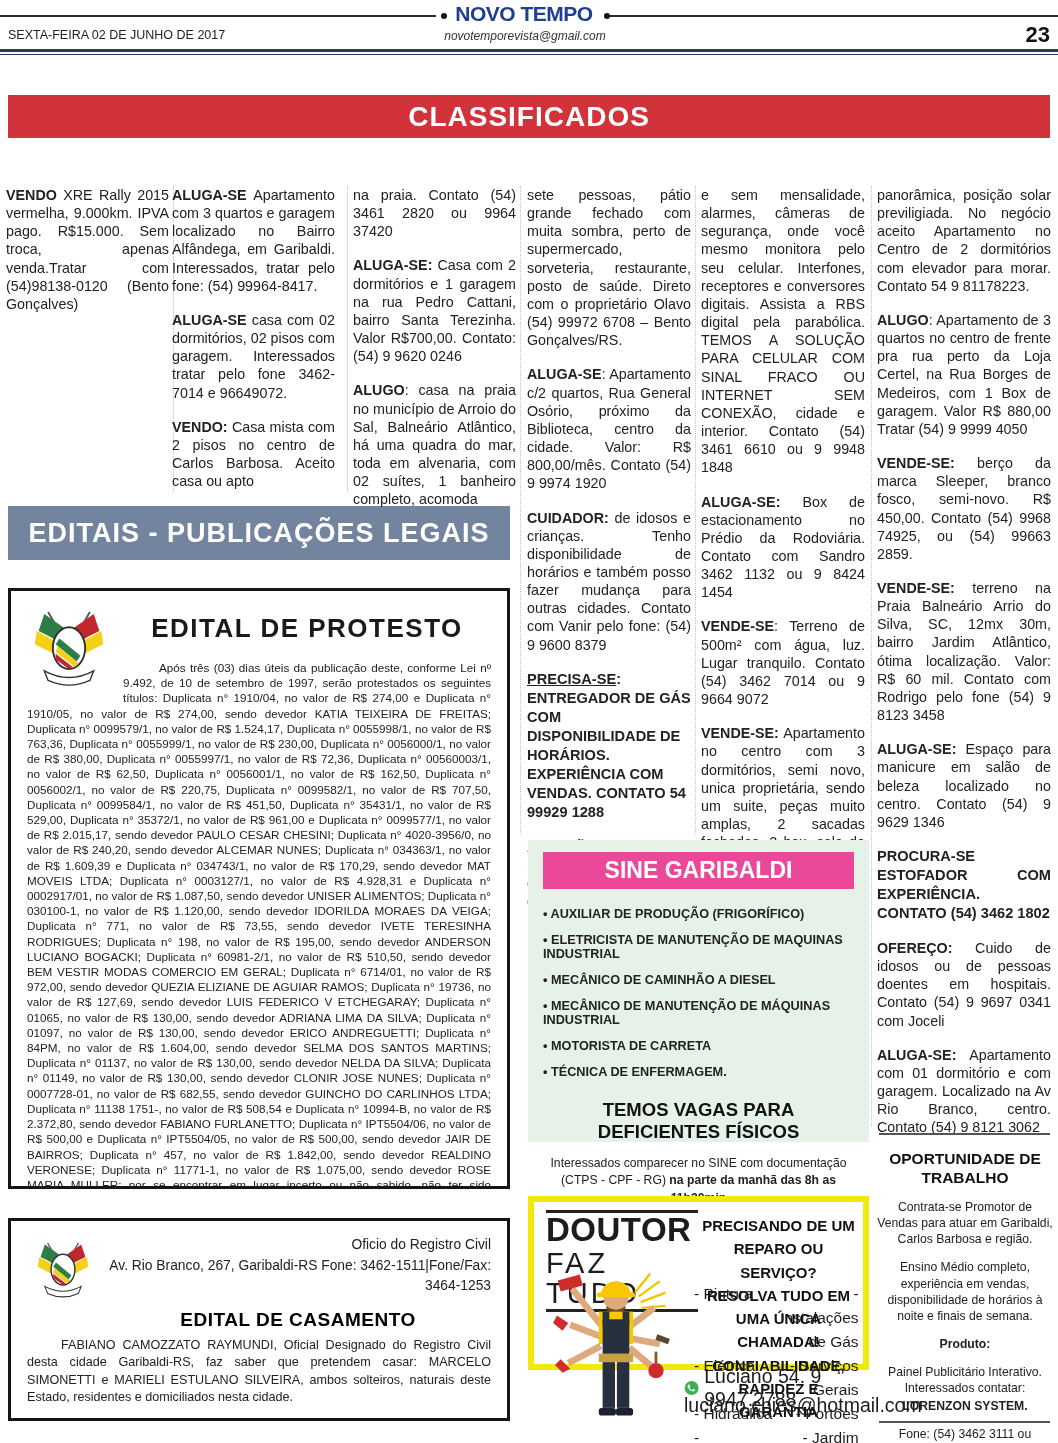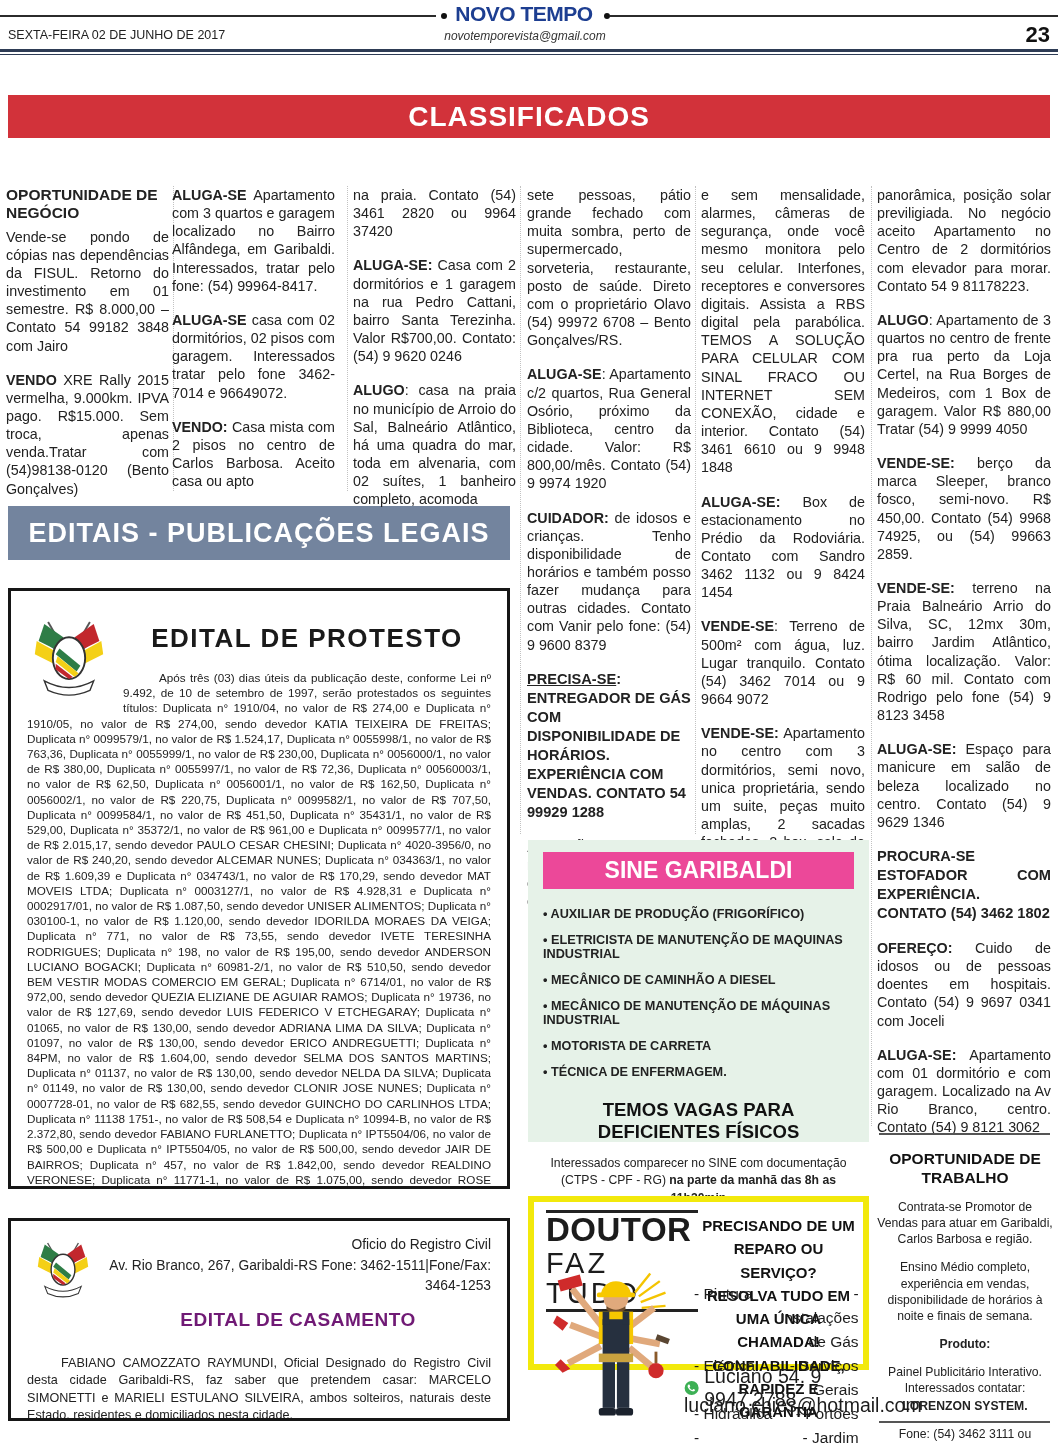--- a/index.html
+++ b/index.html
@@ -34,21 +34,21 @@
   .ad{margin:0 0 16px 0;line-height:1.27;text-align:justify;color:#222;}
   .ad .lead{font-weight:bold;}
   .ad-bold{font-weight:bold;font-size:14.6px;line-height:1.3;}
   .align-left{text-align:left;}
   .lead-block{display:block;font-size:15.5px;line-height:1.18;margin-bottom:5px;text-align:left;}
   .lead-underline{text-decoration:underline;}
   .divider{width:0;border-left:1px dotted #c2c2c2;}
 
   
   .protesto{top:588px;left:8px;width:502px;height:601px;border:3px solid #161616;
-            box-sizing:border-box;padding:18px 16px;overflow:hidden;}
+            box-sizing:border-box;padding:8px 16px;overflow:hidden;}
   .arms{float:left;width:76px;height:98px;margin:2px 16px 6px 4px;}
   .protesto-title{text-align:center;font-weight:bold;font-size:26px;letter-spacing:1.5px;margin:14px 0 16px;}
   .protesto-body{font-size:11.7px;line-height:1.3;text-align:justify;text-indent:36px;color:#222;}
 
   
   .sine{top:840px;left:528px;width:341px;height:302px;background:#e6f2e8;box-sizing:border-box;padding:6px 13px;}
   .sine-header{background:#ec4899;color:#fff;text-align:center;font-weight:bold;font-size:23px;
                padding:5px 0;margin:6px 2px 18px;}
   .sine-job{font-weight:bold;font-size:12.7px;margin:12px 2px;color:#222;}
   .sine-job::before{content:"• ";}
@@ -60,21 +60,21 @@
   .otrab{top:1146px;left:877px;width:176px;text-align:center;font-size:12.2px;line-height:1.32;color:#222;}
   .otrab-title{font-weight:bold;font-size:15.5px;line-height:1.2;margin:4px 0 12px;color:#111;}
   .otrab p{margin:0 0 12px;}
   .otrab .b{font-weight:bold;}
 
   
   .casamento{top:1218px;left:8px;width:502px;height:203px;border:3px solid #161616;
              box-sizing:border-box;padding:10px 16px;overflow:hidden;}
   .cas-arms{float:left;width:56px;height:72px;margin:4px 14px 4px 8px;}
   .cas-org{text-align:right;font-size:13.8px;line-height:1.5;margin-top:4px;color:#222;}
-  .cas-title{text-align:center;font-weight:bold;font-size:19px;letter-spacing:0.5px;margin:12px 0 24px;color:#701a75;}
+  .cas-title{text-align:center;font-weight:bold;font-size:19px;letter-spacing:0.5px;margin:12px 0 6px;color:#000000;}
   .cas-p{font-size:12.6px;line-height:1.38;text-align:justify;text-indent:34px;margin:0 0 10px;color:#222;}
 
   
   .doutor{top:1196px;left:528px;width:341px;height:174px;border:6px solid #f2e90c;
           box-sizing:border-box;background:#fff;}
   .dr-logo{position:absolute;left:12px;top:8px;width:152px;}
   .dr-rule{height:3px;background:#222;}
   .dr-name1{font-weight:bold;font-size:33px;letter-spacing:0.5px;line-height:1.05;color:#1c1c1c;}
   .dr-name2{font-size:29px;letter-spacing:3px;line-height:1.05;color:#1c1c1c;}
   .dr-tag{position:absolute;left:168px;top:12px;right:8px;text-align:center;font-weight:bold;
@@ -111,21 +111,20 @@
     <span>EDITAIS - PUBLICAÇÕES LEGAIS</span>
   </div>
 
   <div class="abs divider" style="left:173px;top:186px;height:305px;"></div>
   <div class="abs divider" style="left:347px;top:186px;height:305px;"></div>
   <div class="abs divider" style="left:520px;top:186px;height:648px;"></div>
   <div class="abs divider" style="left:695px;top:186px;height:648px;"></div>
   <div class="abs divider" style="left:871px;top:186px;height:940px;"></div>
 
   <div class="abs col c1">
-      <p class="ad"><span class="lead lead-block">OPORTUNIDADE DE NEGÓCIO</span><span>Vende-se pondo de cópias nas dependências da FISUL. Retorno do investimento em 01 semestre. R$ 8.000,00 – Contato 54 99182 3848 com Jairo</span></p>
       <p class="ad"><span class="lead">VENDO</span> <span>XRE Rally 2015 vermelha, 9.000km. IPVA pago. R$15.000. Sem troca, apenas venda.Tratar com (54)98138-0120 (Bento Gonçalves)</span></p>
     </div>
   <div class="abs col c2">
       <p class="ad"><span class="lead">ALUGA-SE</span> <span>Apartamento com 3 quartos e garagem localizado no Bairro Alfândega, em Garibaldi. Interessados, tratar pelo fone: (54) 99964-8417.</span></p>
       <p class="ad"><span class="lead">ALUGA-SE</span> <span>casa com 02 dormitórios, 02 pisos com garagem. Interessados tratar pelo fone 3462-7014 e 96649072.</span></p>
       <p class="ad"><span class="lead">VENDO:</span> <span>Casa mista com 2 pisos no centro de Carlos Barbosa. Aceito casa ou apto</span></p>
     </div>
   <div class="abs col c3">
       <p class="ad"><span>na praia. Contato (54) 3461 2820 ou 9964 37420</span></p>
       <p class="ad"><span class="lead">ALUGA-SE:</span> <span>Casa com 2 dormitórios e 1 garagem na rua Pedro Cattani, bairro Santa Terezinha. Valor R$700,00. Contato: (54) 9 9620 0246</span></p>

